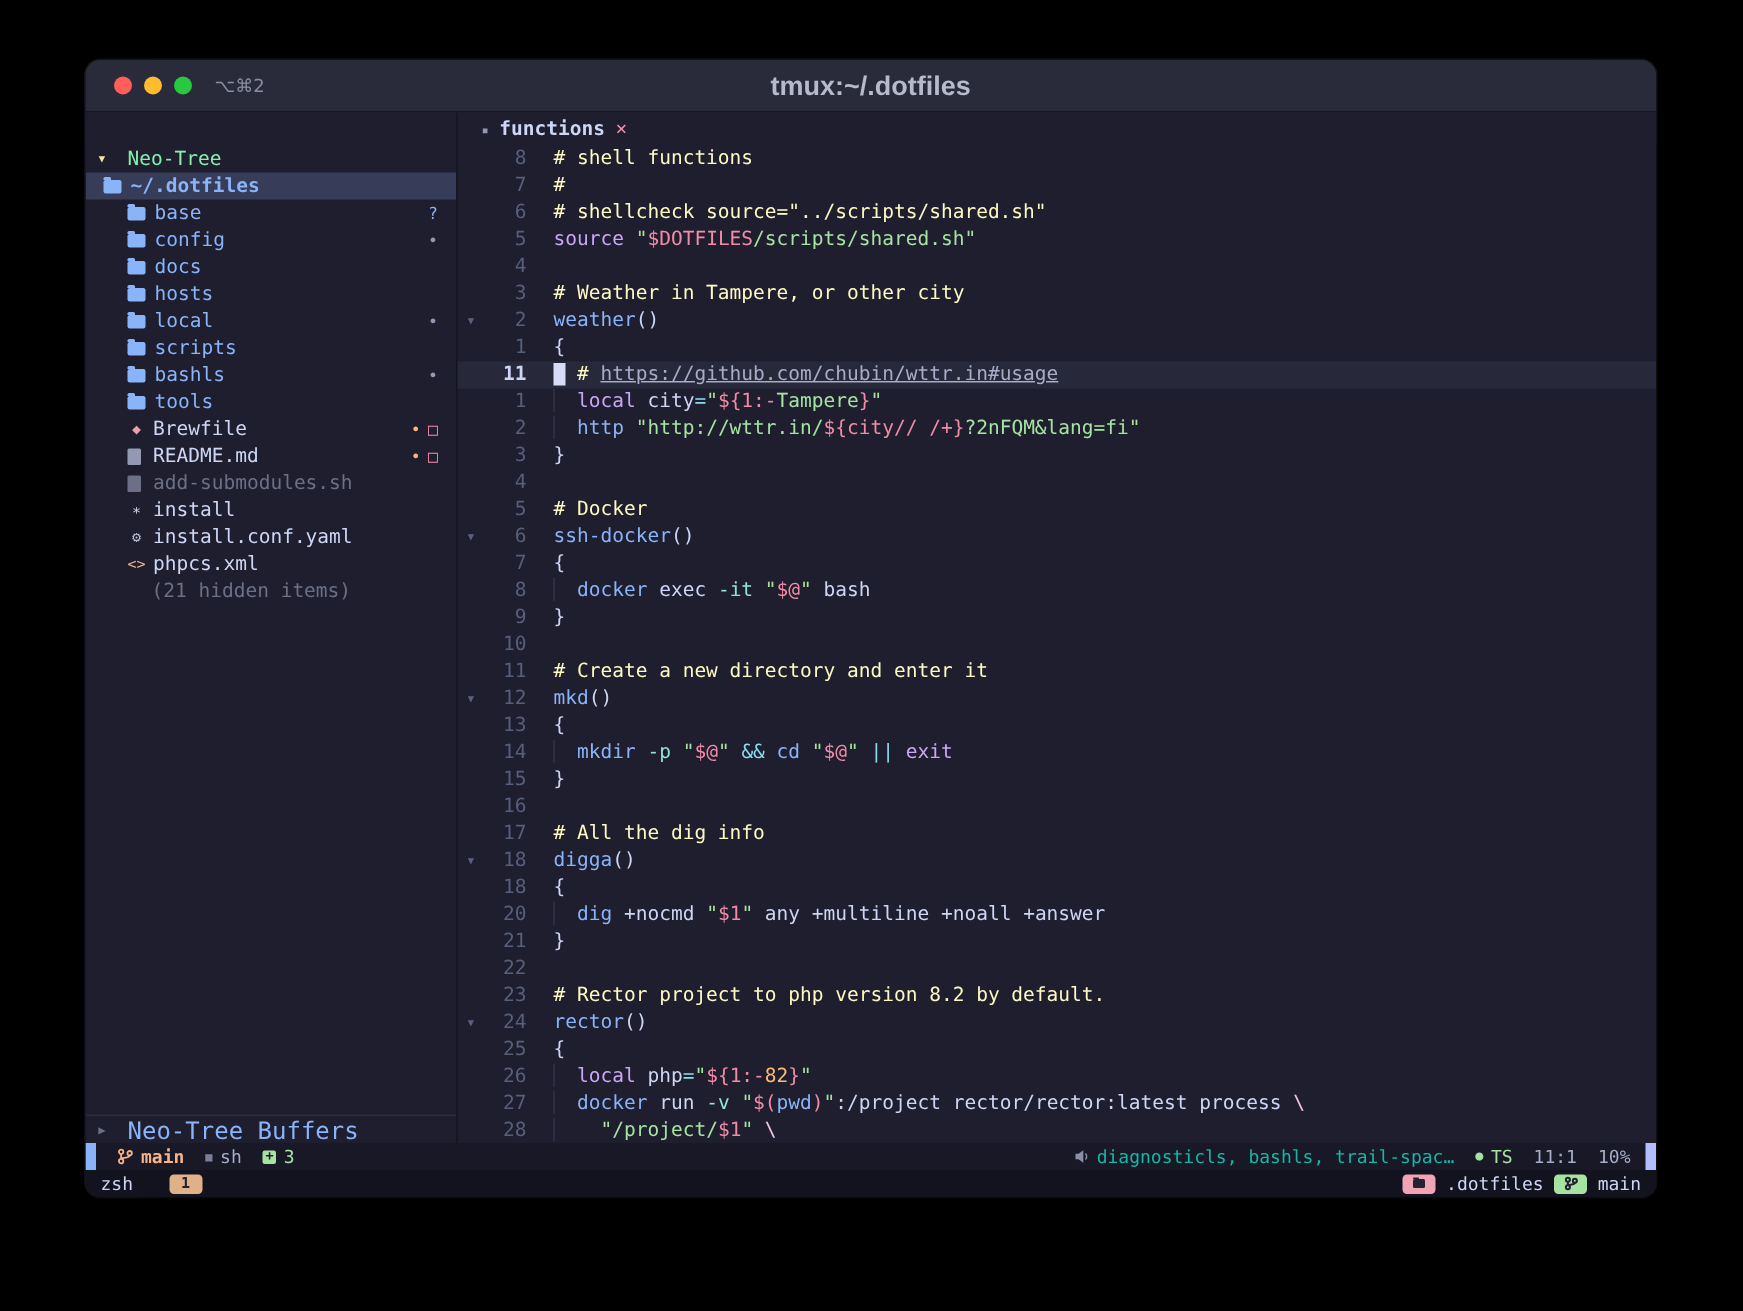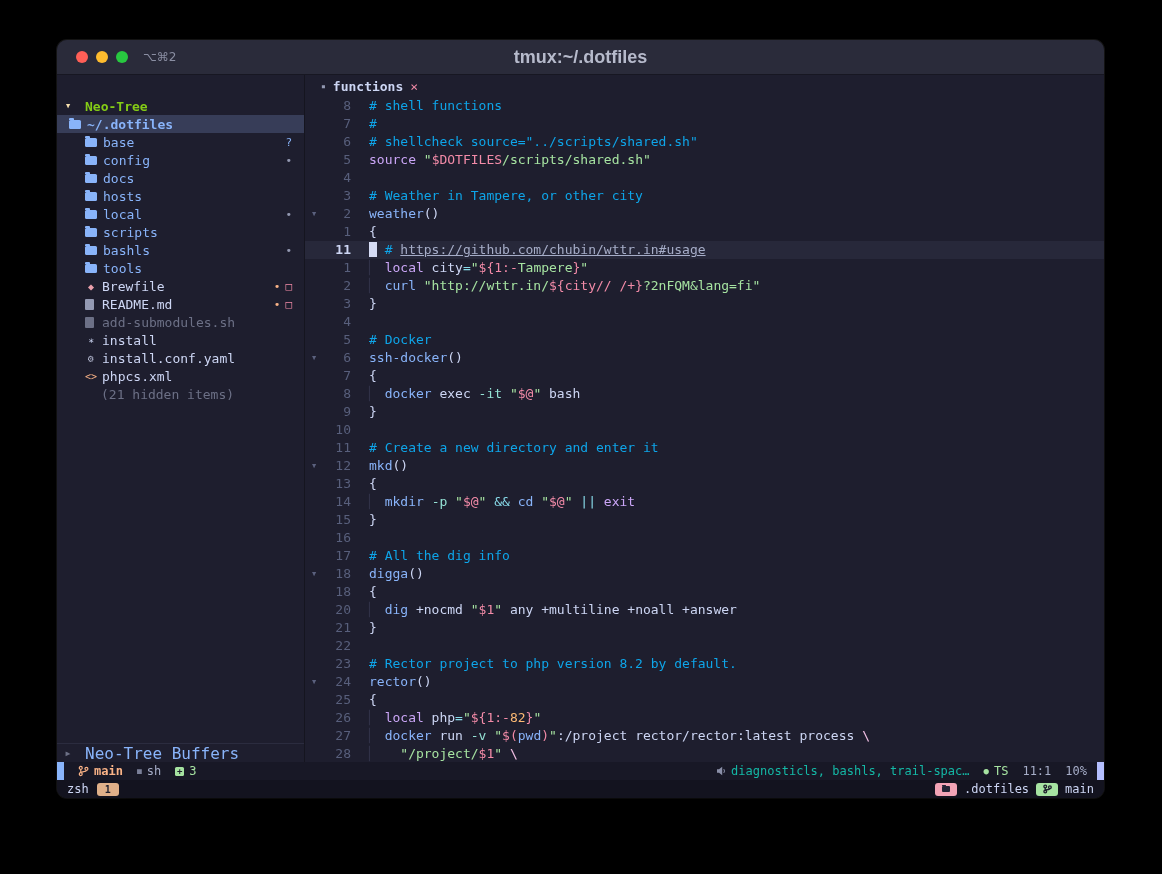--- a/index.html
+++ b/index.html
@@ -25,21 +25,21 @@
   .wtitle{
     position:absolute;left:0;right:0;text-align:center;color:#b6bacb;font-size:18px;
     font-family:"Liberation Sans",sans-serif;font-weight:bold;pointer-events:none;
   }
   
   .content{flex:1;display:flex;min-height:0;}
   .sidebar{flex:0 0 247px;width:247px;display:flex;flex-direction:column;border-right:1px solid #15151f;}
   .tree{flex:1;padding-top:22px;overflow:hidden;font-size:13px;}
   .tree-header{height:18px;display:flex;align-items:center;padding-left:4px;}
   .chev-down{width:14px;margin-right:10px;color:#f9e2af;font-size:7px;text-align:center;}
-  .tree-title{color:#84cc16;font-weight:bold;}
+  .tree-title{color:#86efac;font-weight:normal;}
   .tree-row{height:18px;display:flex;align-items:center;padding-right:12px;color:#cdd6f4;white-space:nowrap;}
   .tree-row.lvl1{padding-left:12px;}
   .tree-row.lvl2{padding-left:28px;}
   .tree-row.selected{background:#373d58;}
   .tree-row.note{padding-left:44px;color:#6c7086;}
   .tree-row.muted .file-label{color:#6c7086;}
   .folder-label{color:#89b4fa;}
   .root .folder-label, .folder-label.root{font-weight:bold;}
   .icon-folder{flex:0 0 12px;width:12px;height:9px;background:#89b4fa;border-radius:1.5px;position:relative;margin-right:6px;margin-top:1px;}
   .icon-folder::before{content:"";position:absolute;top:-2px;left:0;width:5px;height:2px;background:inherit;border-radius:1px 1px 0 0;}
@@ -57,21 +57,21 @@
   .tab{display:flex;align-items:center;gap:7px;color:#cdd6f4;font-weight:bold;}
   .tab-icon{color:#9399b2;font-size:8px;}
   .tab-close{color:#f38ba8;font-weight:normal;}
   .code{flex:1;font-size:13px;overflow:hidden;}
   .code-line{height:18px;line-height:18px;display:flex;white-space:pre;}
   .code-line.cur{background:#27283a;}
   .fold-col{flex:0 0 18px;text-align:center;color:#5b617e;font-size:7px;line-height:18px;}
   .num-col{flex:0 0 28px;text-align:right;color:#585f7c;}
   .cur .num-col{color:#cdd6f4;font-weight:bold;}
   .line-text{margin-left:18px;}
-  .tk-cm{color:#0ea5e9;}
+  .tk-cm{color:#fef9c3;}
   .tk-fn{color:#89b4fa;}
   .tk-kw{color:#cba6f7;}
   .tk-str{color:#a6e3a1;}
   .tk-var{color:#f38ba8;}
   .tk-num{color:#fdba74;}
   .tk-flag{color:#94e2d5;}
   .tk-op{color:#89dceb;}
   .tk-txt{color:#cdd6f4;}
   .tk-url{color:#a6adc8;text-decoration:underline;}
   .tk-esc{color:#f5c2e7;}
@@ -89,21 +89,21 @@
   .plusbox{width:9px;height:9px;background:#a6e3a1;color:#1e1e2e;border-radius:1.5px;font-size:9px;line-height:9px;text-align:center;font-weight:bold;display:inline-block;}
   .sl-spacer{flex:1;}
   .sl-seg.lsp{color:#14b8a6;}
   .lsp-icon{color:#8a8fa8;}
   .sl-seg.ts{color:#a6e3a1;}
   .ts-dot{font-size:9px;}
   .sl-seg.pos,.sl-seg.pct{color:#a6adc8;}
   .sl-seg.pct{margin-right:10px;}
   
   .tmuxbar{flex:0 0 18px;height:18px;background:#13131f;display:flex;align-items:center;font-size:12px;color:#cdd6f4;padding:0 10px;}
-  .tm-left{display:flex;align-items:center;gap:8px;}
+  .tm-left{display:flex;align-items:center;gap:24px;}
   .tm-right{margin-left:auto;display:flex;align-items:center;gap:7px;}
   .tm-badge{height:13px;min-width:12px;border-radius:3px;padding:0 5px;display:inline-flex;align-items:center;justify-content:center;color:#20202e;font-size:10px;font-weight:bold;}
   .tm-badge.win{background:#e0b089;}
   .tm-badge.dir{background:#f2a3b5;}
   .tm-badge.git{background:#a6e3a1;}
   .mini-folder{width:8px;height:6px;background:#232334;border-radius:1px;position:relative;display:inline-block;}
   .mini-folder::before{content:"";position:absolute;top:-1.5px;left:0;width:3.5px;height:1.5px;background:inherit;border-radius:.5px .5px 0 0;}
   svg{display:block;}
 </style>
 </head>
@@ -236,21 +236,21 @@
           <div class="code-line"><span class="fold-col"></span><span class="num-col">8</span><span class="line-text"><span class="tk-cm"># shell functions</span></span></div>
           <div class="code-line"><span class="fold-col"></span><span class="num-col">7</span><span class="line-text"><span class="tk-cm">#</span></span></div>
           <div class="code-line"><span class="fold-col"></span><span class="num-col">6</span><span class="line-text"><span class="tk-cm"># shellcheck source="../scripts/shared.sh"</span></span></div>
           <div class="code-line"><span class="fold-col"></span><span class="num-col">5</span><span class="line-text"><span class="tk-kw">source</span><span class="tk-txt"> </span><span class="tk-str">"</span><span class="tk-var">$DOTFILES</span><span class="tk-str">/scripts/shared.sh"</span></span></div>
           <div class="code-line"><span class="fold-col"></span><span class="num-col">4</span><span class="line-text"></span></div>
           <div class="code-line"><span class="fold-col"></span><span class="num-col">3</span><span class="line-text"><span class="tk-cm"># Weather in Tampere, or other city</span></span></div>
           <div class="code-line"><span class="fold-col">▼</span><span class="num-col">2</span><span class="line-text"><span class="tk-fn">weather</span><span class="tk-txt">()</span></span></div>
           <div class="code-line"><span class="fold-col"></span><span class="num-col">1</span><span class="line-text"><span class="tk-txt">{</span></span></div>
           <div class="code-line cur"><span class="fold-col"></span><span class="num-col">11</span><span class="line-text"><span class="tk-cursor"> </span><span class="tk-txt"> </span><span class="tk-cm"># </span><span class="tk-url">https://github.com/chubin/wttr.in#usage</span></span></div>
           <div class="code-line"><span class="fold-col"></span><span class="num-col">1</span><span class="line-text"><span class="tk-guide">▏ </span><span class="tk-kw">local</span><span class="tk-txt"> city</span><span class="tk-op">=</span><span class="tk-str">"</span><span class="tk-var">${1:-</span><span class="tk-str">Tampere</span><span class="tk-var">}</span><span class="tk-str">"</span></span></div>
-          <div class="code-line"><span class="fold-col"></span><span class="num-col">2</span><span class="line-text"><span class="tk-guide">▏ </span><span class="tk-fn">curl</span><span class="tk-txt"> </span><span class="tk-str">"http://wttr.in/</span><span class="tk-var">${city// /+}</span><span class="tk-str">?2nFQM&amp;lang=fi"</span></span></div>
+          <div class="code-line"><span class="fold-col"></span><span class="num-col">2</span><span class="line-text"><span class="tk-guide">▏ </span><span class="tk-fn">http</span><span class="tk-txt"> </span><span class="tk-str">"http://wttr.in/</span><span class="tk-var">${city// /+}</span><span class="tk-str">?2nFQM&amp;lang=fi"</span></span></div>
           <div class="code-line"><span class="fold-col"></span><span class="num-col">3</span><span class="line-text"><span class="tk-txt">}</span></span></div>
           <div class="code-line"><span class="fold-col"></span><span class="num-col">4</span><span class="line-text"></span></div>
           <div class="code-line"><span class="fold-col"></span><span class="num-col">5</span><span class="line-text"><span class="tk-cm"># Docker</span></span></div>
           <div class="code-line"><span class="fold-col">▼</span><span class="num-col">6</span><span class="line-text"><span class="tk-fn">ssh-docker</span><span class="tk-txt">()</span></span></div>
           <div class="code-line"><span class="fold-col"></span><span class="num-col">7</span><span class="line-text"><span class="tk-txt">{</span></span></div>
           <div class="code-line"><span class="fold-col"></span><span class="num-col">8</span><span class="line-text"><span class="tk-guide">▏ </span><span class="tk-fn">docker</span><span class="tk-txt"> exec </span><span class="tk-flag">-it</span><span class="tk-txt"> </span><span class="tk-str">"</span><span class="tk-var">$@</span><span class="tk-str">"</span><span class="tk-txt"> bash</span></span></div>
           <div class="code-line"><span class="fold-col"></span><span class="num-col">9</span><span class="line-text"><span class="tk-txt">}</span></span></div>
           <div class="code-line"><span class="fold-col"></span><span class="num-col">10</span><span class="line-text"></span></div>
           <div class="code-line"><span class="fold-col"></span><span class="num-col">11</span><span class="line-text"><span class="tk-cm"># Create a new directory and enter it</span></span></div>
           <div class="code-line"><span class="fold-col">▼</span><span class="num-col">12</span><span class="line-text"><span class="tk-fn">mkd</span><span class="tk-txt">()</span></span></div>

